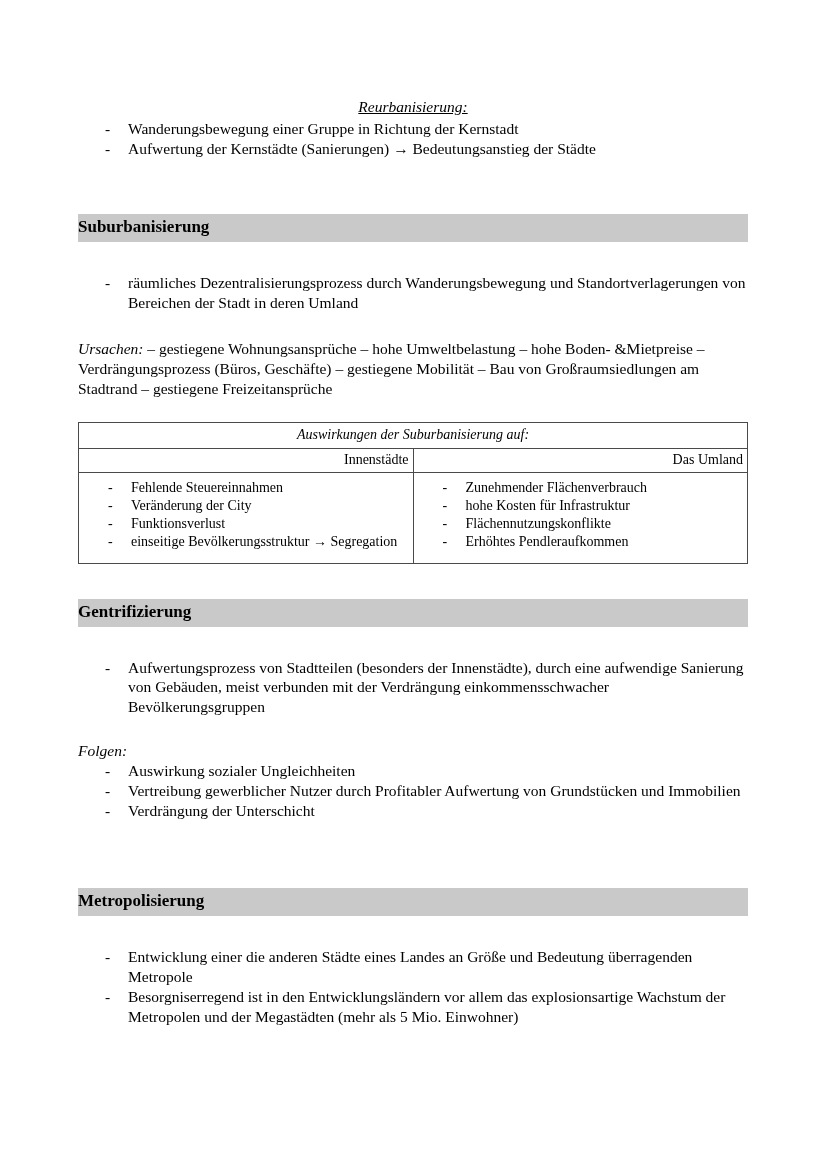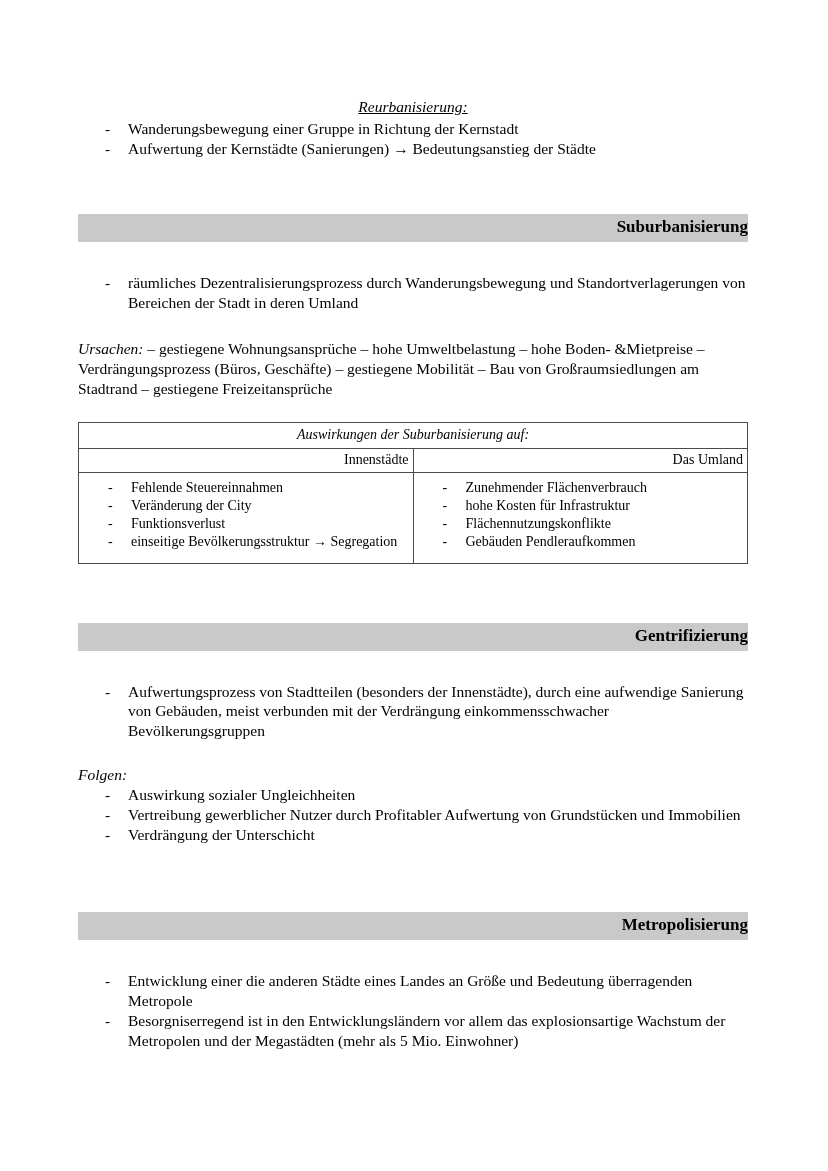--- a/index.html
+++ b/index.html
@@ -32,25 +32,25 @@
     flex: 0 0 26px;
     width: 26px;
     padding-left: 3px;
   }
   .li-text { flex: 1 1 auto; }
 
   .section-bar {
     background: #c9c9c9;
     font-weight: bold;
     font-size: 17px;
-    text-align: right;
+    text-align: left;
     padding: 2px 0 4px 0;
   }
   .bar-suburb { margin-top: 56px; }
-  .bar-gentri { margin-top: 59px; padding-left: 33px; }
+  .bar-gentri { margin-top: 35px; }
   .bar-metro  { margin-top: 68px; }
 
   .after-bar-list { margin-top: 31px; }
   .para { margin: 26px 0 0 0; }
   .folgen-label { margin: 24px 0 0 0; font-style: italic; }
 
   table.effects {
     width: 100%;
     border-collapse: collapse;
     margin-top: 24px;
@@ -135,21 +135,21 @@
           <li>
             <span class="dash">-</span>
             <span class="li-text">hohe Kosten für Infrastruktur</span>
           </li>
           <li>
             <span class="dash">-</span>
             <span class="li-text">Flächennutzungskonflikte</span>
           </li>
           <li>
             <span class="dash">-</span>
-            <span class="li-text">Gebäuden Pendleraufkommen</span>
+            <span class="li-text">Erhöhtes Pendleraufkommen</span>
           </li>
         </ul>
       </td>
     </tr>
   </tbody>
     </table>
 
   <div class="section-bar bar-gentri">Gentrifizierung</div>
 
   <ul class="dash-list after-bar-list">

